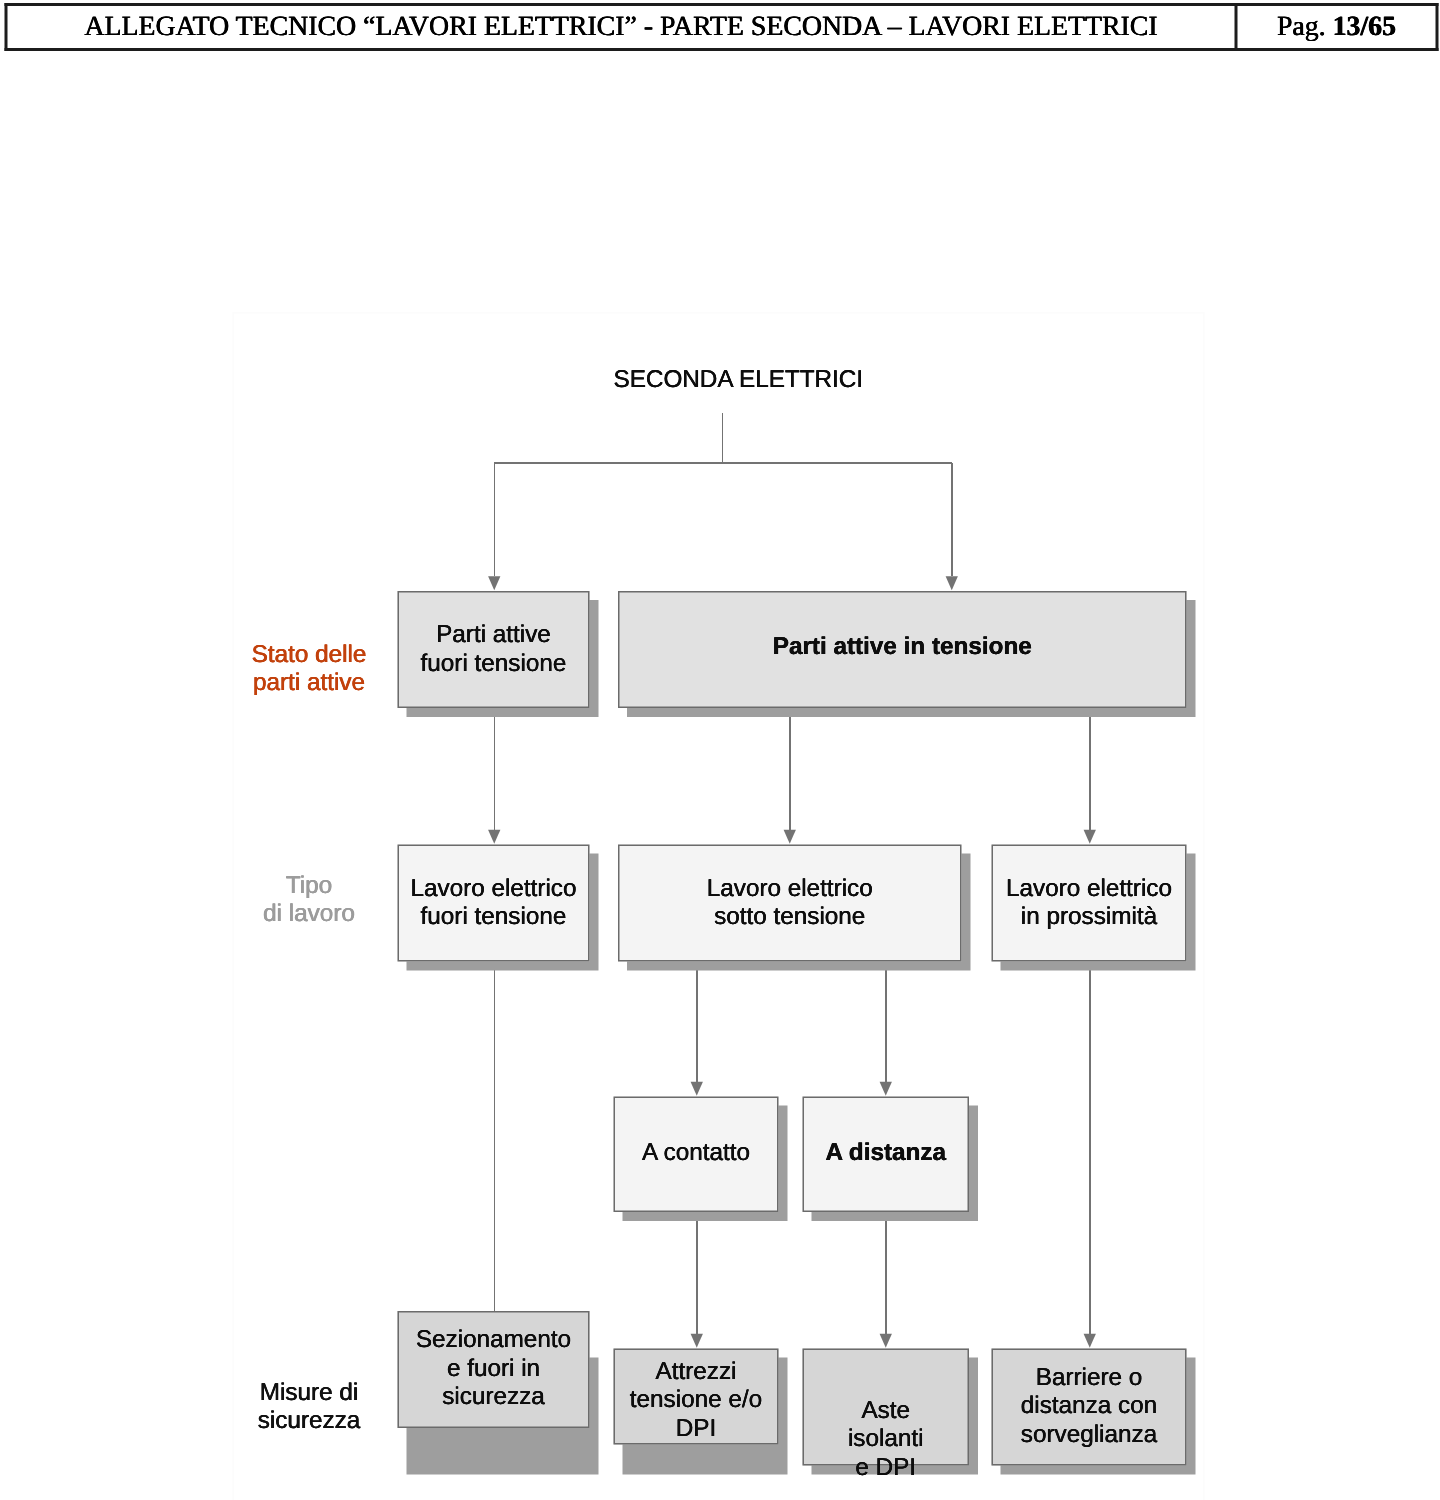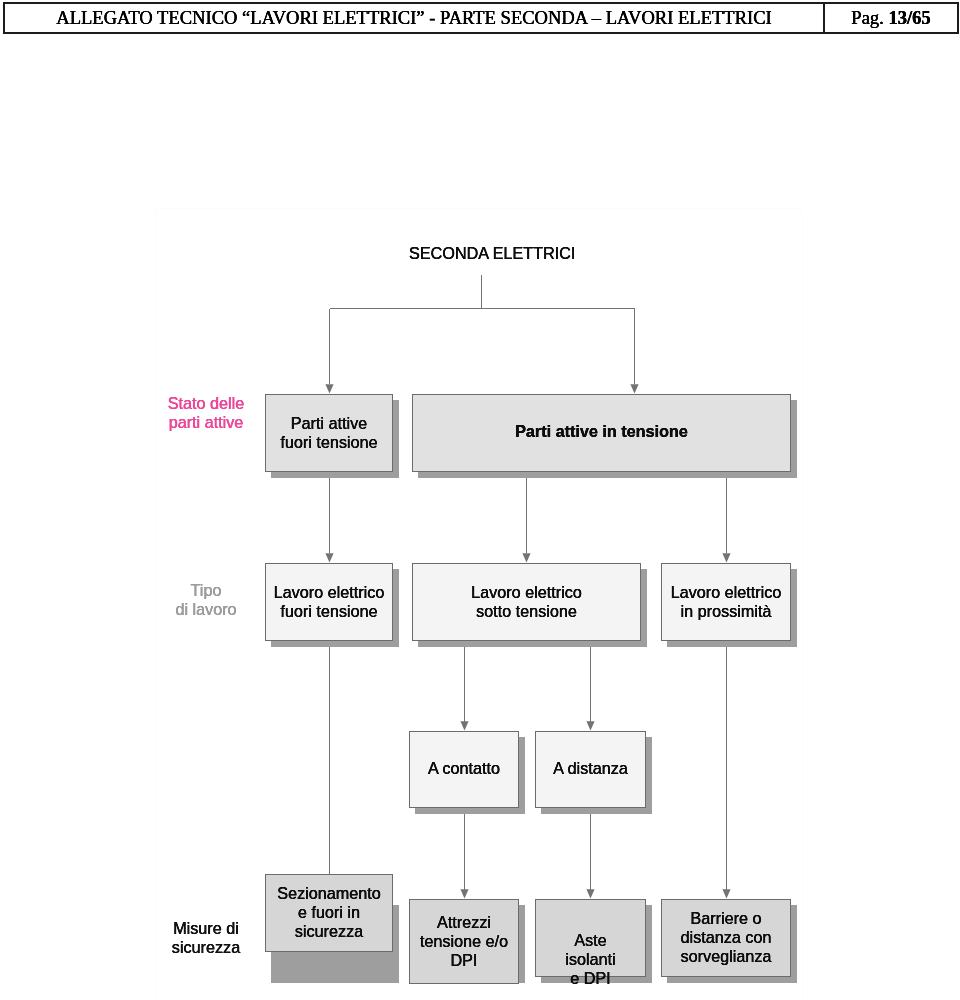--- a/index.html
+++ b/index.html
@@ -123,35 +123,35 @@
         </div>
         <div class="node light" style="left: 412px; top: 563px; width: 229px; height: 78px;">
           <span class="node-text" style="top: -0.5px;"><span>Lavoro elettrico</span><br><span>sotto tensione</span></span>
         </div>
         <div class="node light" style="left: 661px; top: 563px; width: 130px; height: 78px;">
           <span class="node-text" style="top: -0.5px;"><span>Lavoro elettrico</span><br><span>in prossimità</span></span>
         </div>
         <div class="node light" style="left: 409px; top: 731px; width: 110px; height: 77px;">
           <span class="node-text" style="top: -1.25px;"><span>A contatto</span></span>
         </div>
-        <div class="node light" style="left: 535px; top: 731px; width: 111px; height: 77px;">
+        <div class="node light" style="left: 535px; top: 731px; width: 111px; height: 77px; font-weight: bold;">
           <span class="node-text" style="top: -1.25px;"><span>A distanza</span></span>
         </div>
         <div class="node mid" style="left: 265px; top: 874px; width: 128px; height: 78px;">
           <span class="node-text" style="top: -0.5px;"><span>Sezionamento</span><br><span>e fuori in</span><br><span>sicurezza</span></span>
         </div>
-        <div class="node mid" style="left: 409px; top: 899px; width: 110px; height: 85px;">
+        <div class="node mid" style="left: 409px; top: 899px; width: 110px; height: 64px; align-items: flex-end;">
           <span class="node-text" style="top: -0.5px;"><span>Attrezzi</span><br><span>tensione e/o</span><br><span>DPI</span></span>
         </div>
         <div class="node mid" style="left: 535px; top: 899px; width: 111px; height: 78px;">
           <span class="node-text" style="top: -0.5px; margin-top: 44px;"><span>Aste</span><br><span>isolanti</span><br><span>e DPI</span></span>
         </div>
         <div class="node mid" style="left: 661px; top: 899px; width: 130px; height: 78px;">
           <span class="node-text" style="top: -0.5px;"><span>Barriere o</span><br><span>distanza con</span><br><span>sorveglianza</span></span>
         </div>
       </div>
     <div id="labels">
-        <div class="rowlabel" style="left: 156px; top: 394px; width: 100px; color: #ec4899;"><span>Stato delle</span><br><span>parti attive</span></div>
+        <div class="rowlabel" style="left: 156px; top: 427px; width: 100px; color: #c2410c;"><span>Stato delle</span><br><span>parti attive</span></div>
         <div class="rowlabel" style="left: 156px; top: 581px; width: 100px; color: rgb(156, 156, 156);"><span>Tipo</span><br><span>di lavoro</span></div>
         <div class="rowlabel" style="left: 156px; top: 919px; width: 100px; color: rgb(17, 17, 17);"><span>Misure di</span><br><span>sicurezza</span></div>
       </div>
   </div>
 </div>
 
 </body></html>

